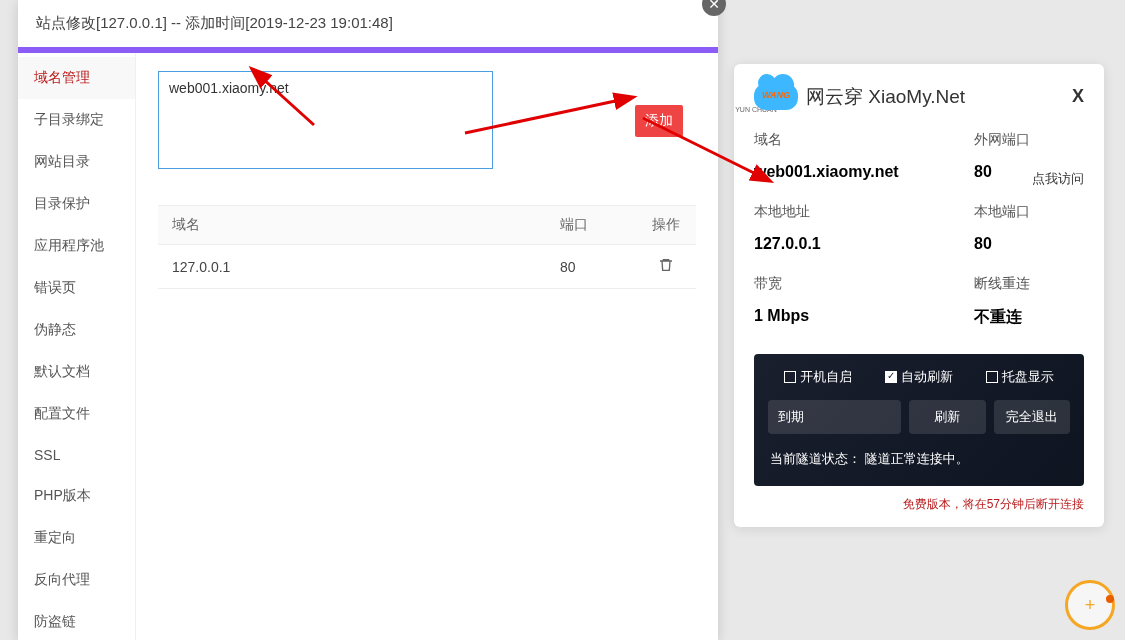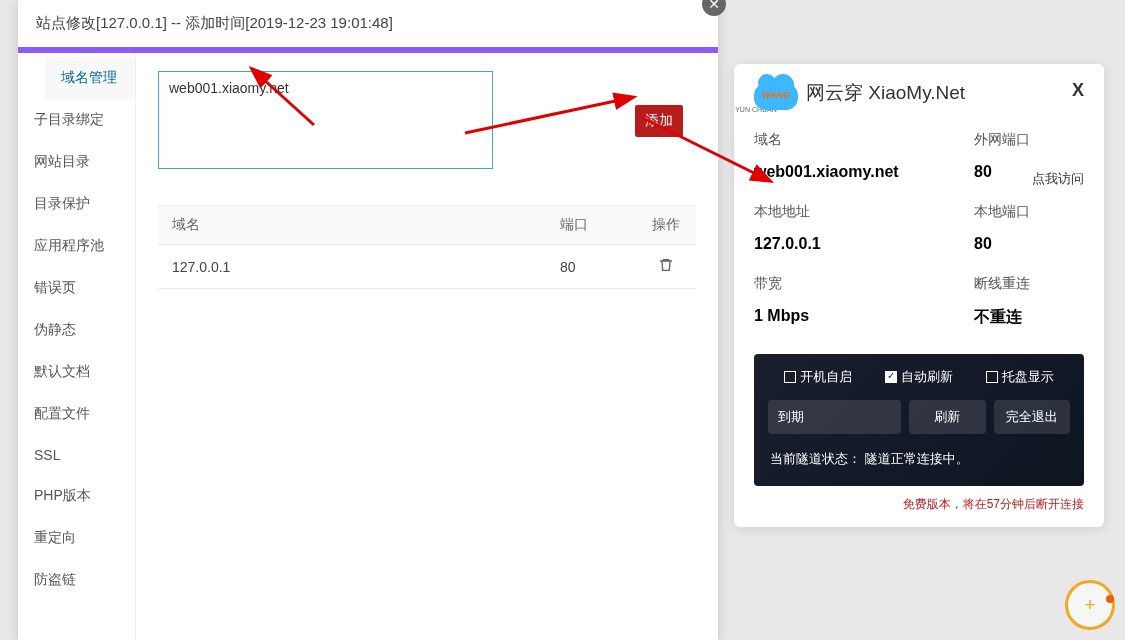--- a/index.html
+++ b/index.html
@@ -4,36 +4,36 @@
 <style>
   * { box-sizing: border-box; margin: 0; padding: 0; }
   body { font-family: "Microsoft YaHei", Arial, sans-serif; font-size: 14px; color: #333; background: #eee; width: 1125px; height: 640px; position: relative; overflow: hidden; }
   .backdrop { position: absolute; inset: 0; background: #e8e8e8; }
   .modal { position: absolute; left: 18px; top: 0; width: 700px; height: 640px; background: #fff; box-shadow: 0 2px 12px rgba(0,0,0,0.15); }
   .modal-header { padding: 14px 18px; font-size: 15px; color: #444; border-bottom: 6px solid #8b5cf6; }
   .close-circle { position: absolute; top: -8px; right: -8px; width: 24px; height: 24px; border-radius: 50%; background: #666; color: #fff; display: flex; align-items: center; justify-content: center; font-size: 14px; cursor: pointer; }
   .modal-body { display: flex; height: calc(100% - 50px); }
   .sidebar { width: 118px; border-right: 1px solid #f0f0f0; padding-top: 4px; }
   .sidebar-item { padding: 12px 16px; font-size: 14px; color: #555; cursor: pointer; }
-  .sidebar-item.active { background: #f8f8f8; color: #0369a1; margin-left: 27px; }
+  .sidebar-item.active { background: #f8f8f8; color: #b91c1c; }
   .content { flex: 1; padding: 18px 22px; }
   .domain-row { display: flex; gap: 12px; align-items: flex-start; }
   .domain-input { width: 335px; height: 98px; border: 1px solid #4a9de0; padding: 8px 10px; font-size: 14px; resize: none; font-family: inherit; color: #333; }
-  .add-btn { width: 48px; height: 32px; background: #b91c1c; color: #fff; border: none; border-radius: 2px; cursor: pointer; font-size: 14px; margin-left: 130px; margin-top: 34px; }
+  .add-btn { width: 48px; height: 32px; background: #ef4444; color: #fff; border: none; border-radius: 2px; cursor: pointer; font-size: 14px; margin-left: 130px; margin-top: 34px; }
   .table { width: 100%; margin-top: 36px; border-collapse: collapse; }
   .table th { text-align: left; font-weight: normal; color: #666; padding: 10px 14px; border-top: 1px solid #eee; border-bottom: 1px solid #eee; background: #fafafa; font-size: 14px; }
   .table th:nth-child(2) { width: 90px; }
   .table th:nth-child(3) { width: 60px; text-align: center; }
   .table td { padding: 12px 14px; border-bottom: 1px solid #eee; color: #444; }
   .table td:nth-child(3) { text-align: center; }
   .trash { cursor: pointer; color: #666; }
   .trash svg { width: 16px; height: 16px; }
 
   .right-panel { position: absolute; left: 734px; top: 64px; width: 370px; background: #fff; border-radius: 6px; box-shadow: 0 2px 12px rgba(0,0,0,0.1); padding: 16px 20px 14px; }
-  .rp-header { display: flex; align-items: flex-start; gap: 8px; margin-bottom: 18px; }
+  .rp-header { display: flex; align-items: center; gap: 8px; margin-bottom: 18px; }
   .cloud-logo { width: 44px; height: 30px; background: #3db7ff; border-radius: 50% 50% 12px 12px; position: relative; display: flex; align-items: center; justify-content: center; }
   .cloud-logo::before, .cloud-logo::after { content: ""; position: absolute; background: #3db7ff; border-radius: 50%; top: -6px; }
   .cloud-logo::before { left: 4px; width: 18px; height: 18px; }
   .cloud-logo::after { right: 4px; width: 22px; height: 22px; }
   .cloud-text { position: relative; z-index: 2; font-size: 9px; font-weight: bold; color: #ff6600; font-style: italic; }
   .rp-title { font-weight: normal; font-size: 19px; }
   .rp-close { margin-left: auto; font-size: 18px; font-weight: bold; cursor: pointer; color: #333; }
   .rp-grid { display: grid; grid-template-columns: 1fr 110px; row-gap: 8px; }
   .rp-label { font-size: 14px; color: #555; }
   .rp-value { font-size: 16px; font-weight: bold; color: #000; padding: 6px 0 16px; }
@@ -73,20 +73,21 @@
       <div class="sidebar-item">网站目录</div>
       <div class="sidebar-item">目录保护</div>
       <div class="sidebar-item">应用程序池</div>
       <div class="sidebar-item">错误页</div>
       <div class="sidebar-item">伪静态</div>
       <div class="sidebar-item">默认文档</div>
       <div class="sidebar-item">配置文件</div>
       <div class="sidebar-item">SSL</div>
       <div class="sidebar-item">PHP版本</div>
       <div class="sidebar-item">重定向</div>
+      <div class="sidebar-item">反向代理</div>
       <div class="sidebar-item">防盗链</div>
     </div>
     <div class="content">
       <div class="domain-row">
         <textarea class="domain-input" style="">web001.xiaomy.net</textarea>
         <button class="add-btn">添加</button>
       </div>
       <table class="table">
         <thead>
           <tr>

